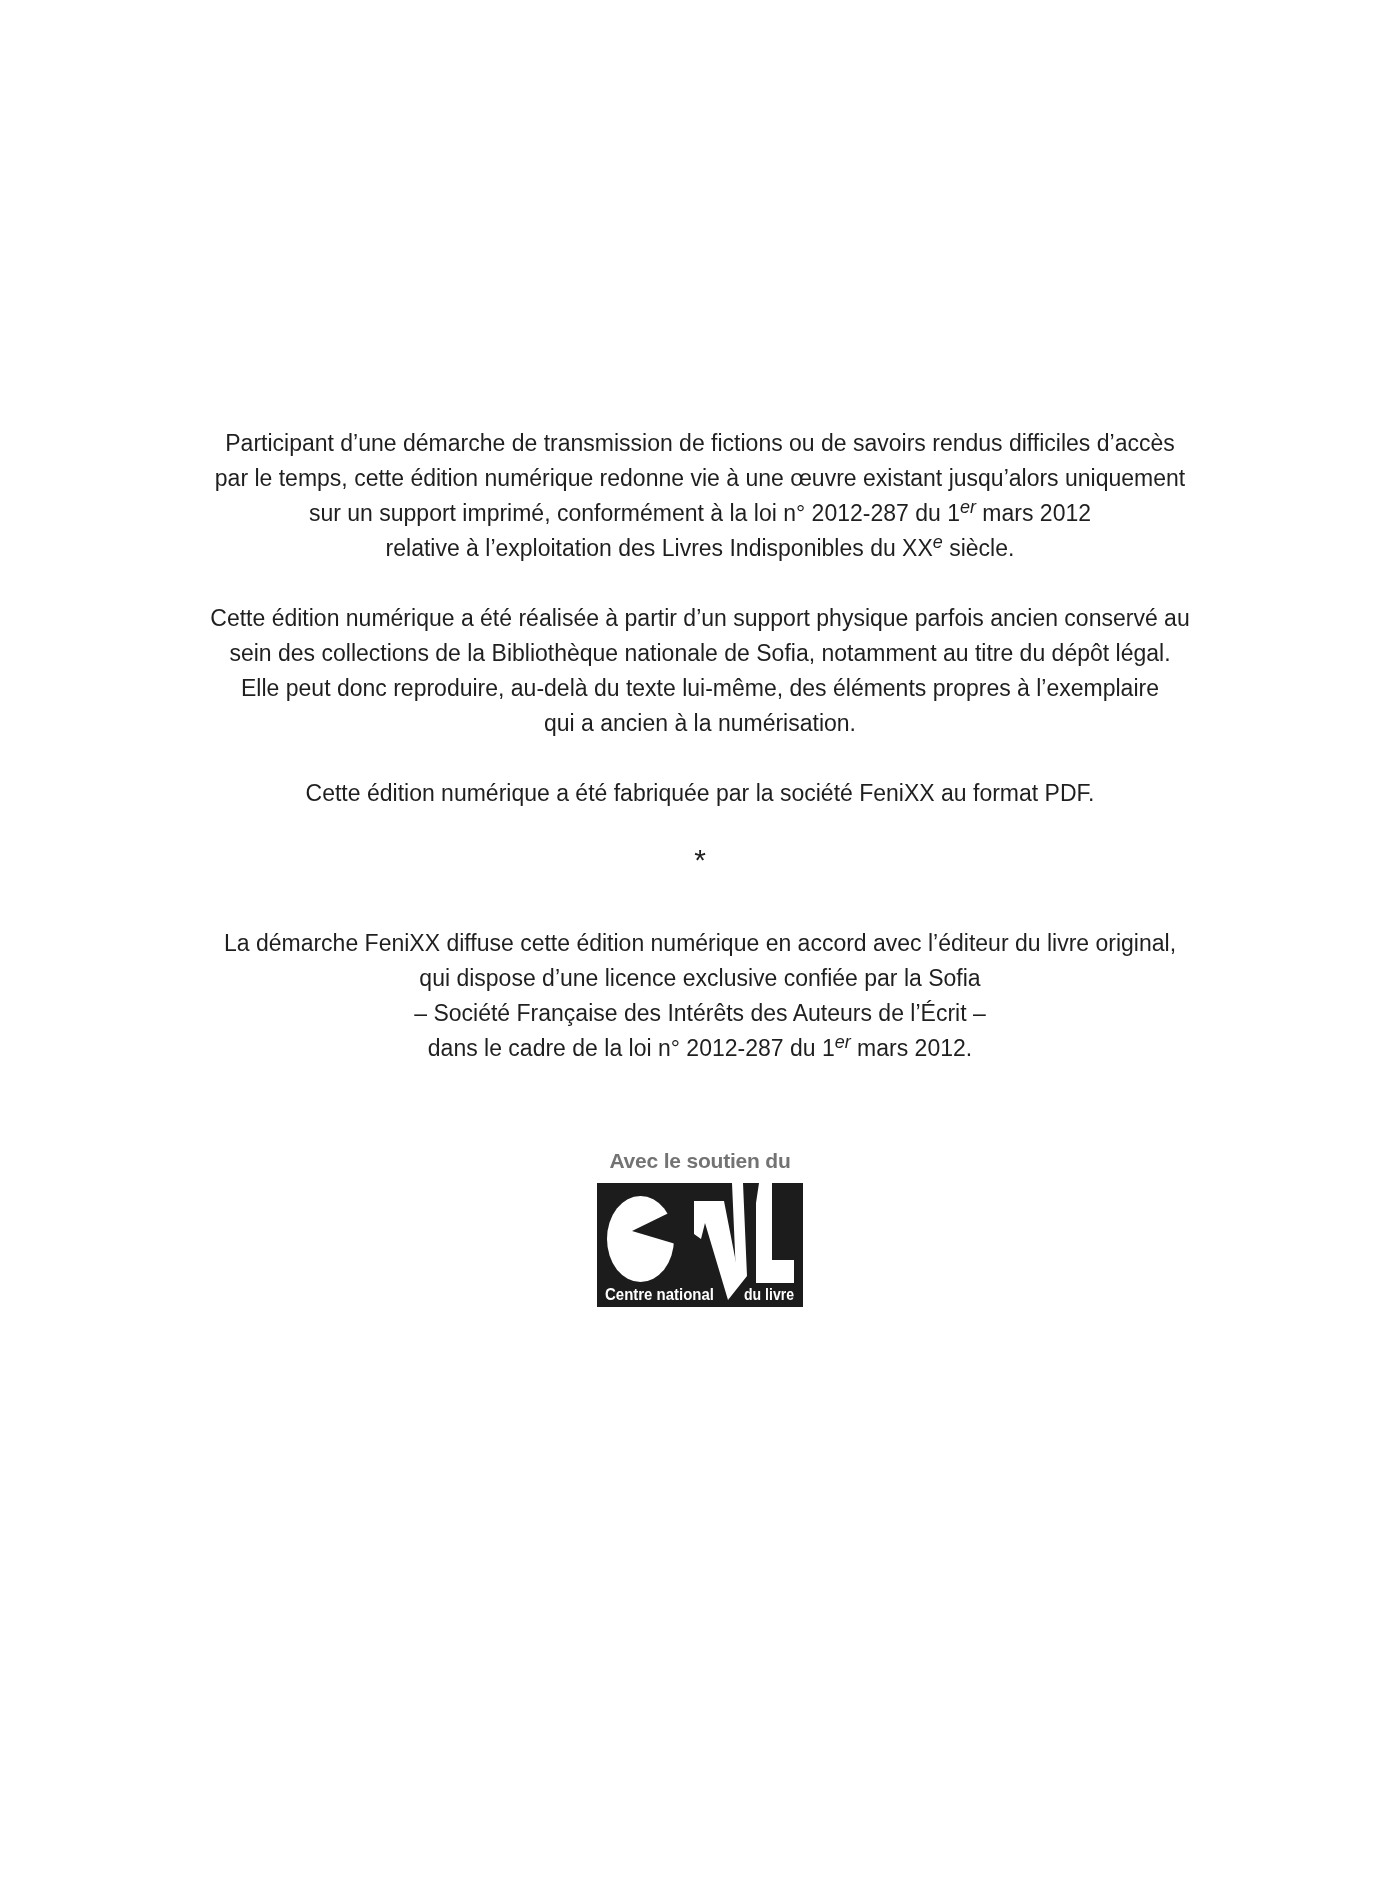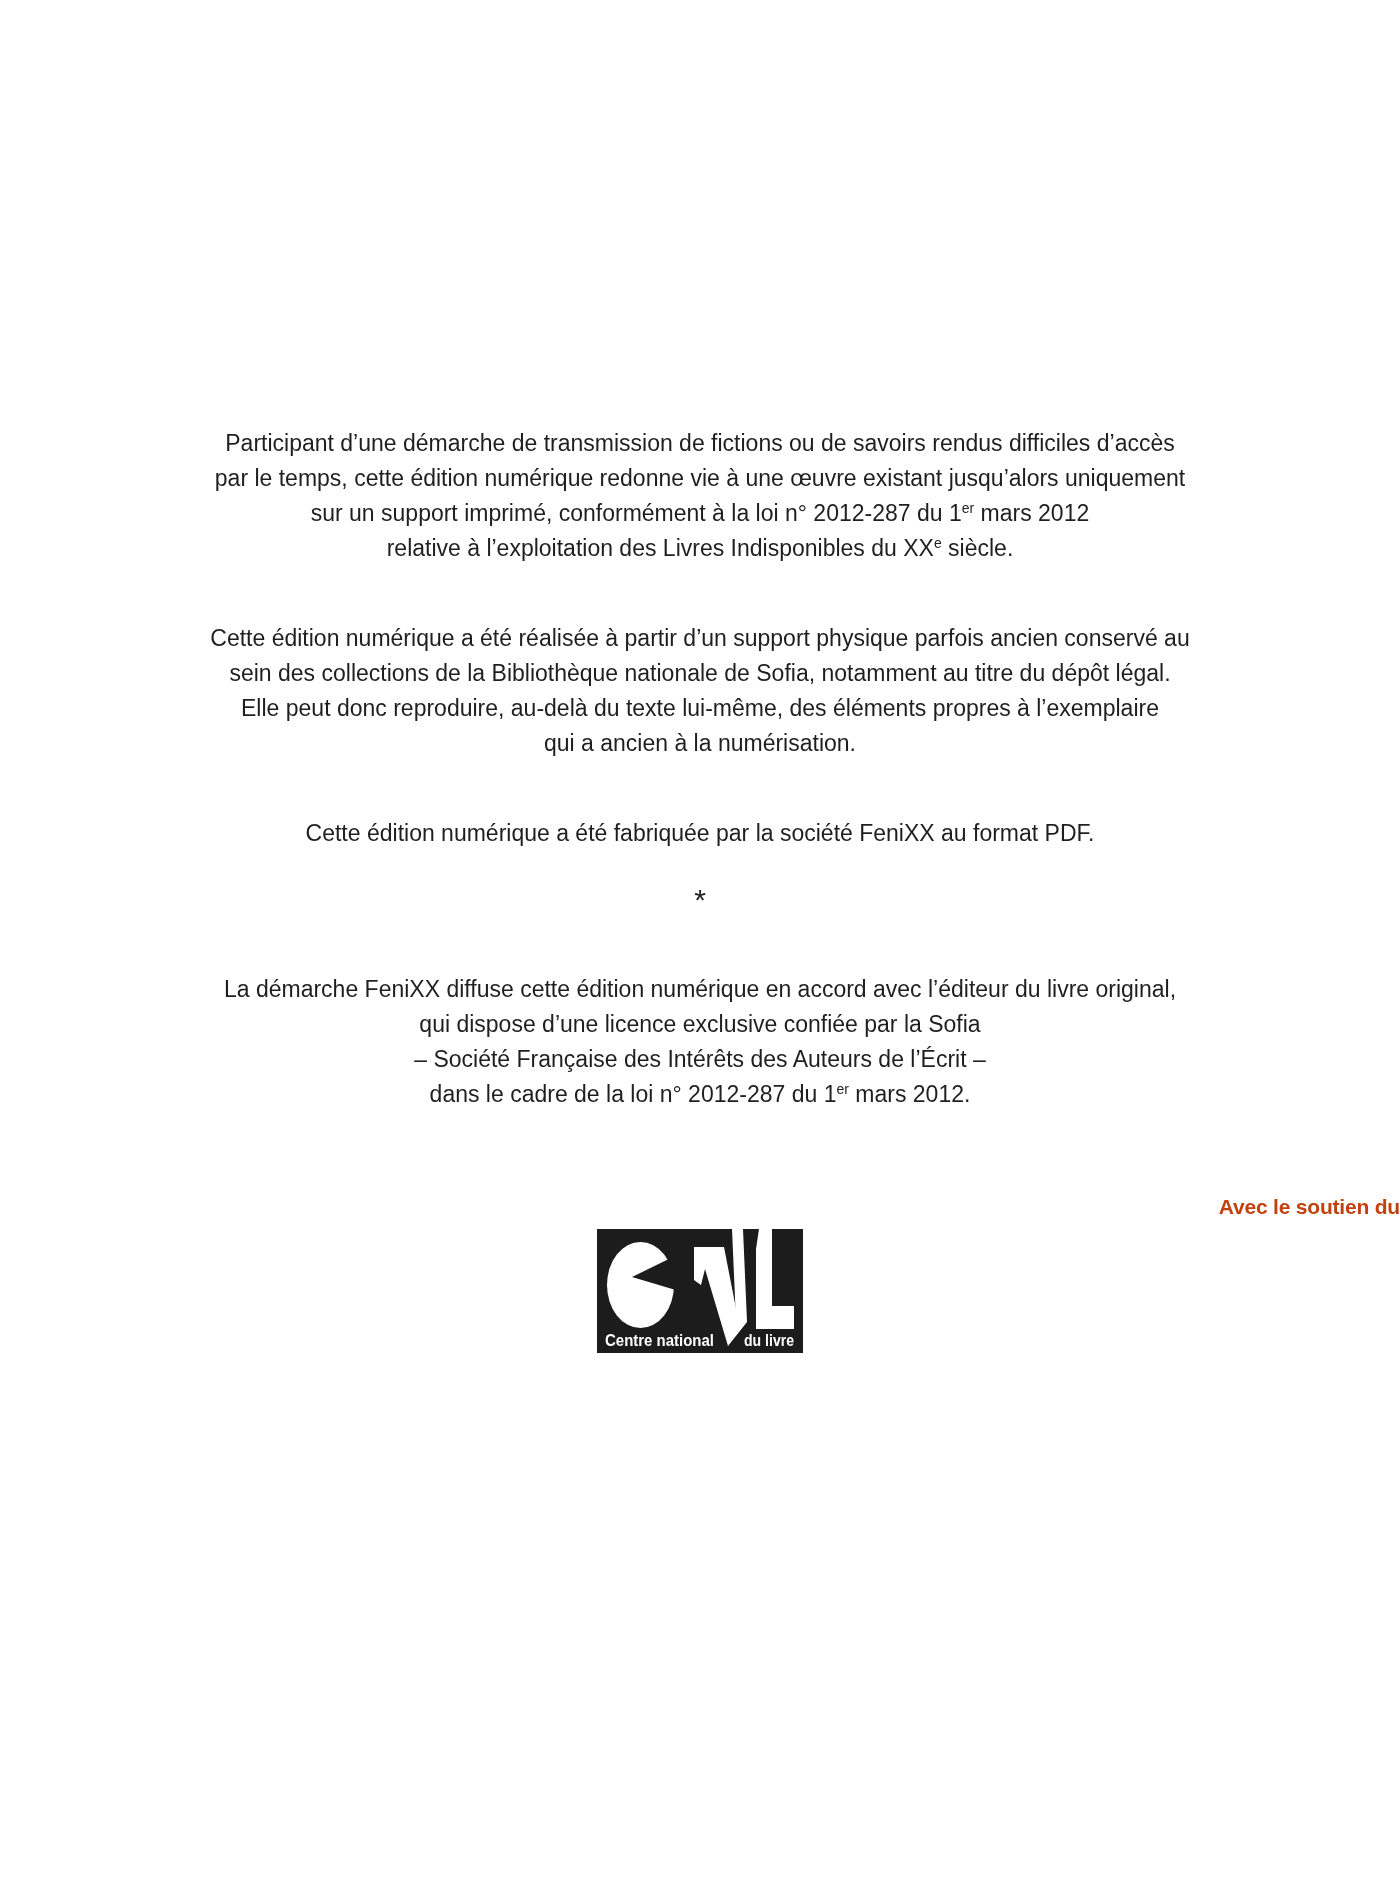--- a/index.html
+++ b/index.html
@@ -13,38 +13,38 @@
     font-family: "Liberation Sans", "DejaVu Sans", sans-serif;
   }
   .text-block {
     padding-top: 426px;
     text-align: center;
     color: #1f1f1f;
     font-size: 23px;
     line-height: 35px;
   }
   .para { margin: 0; }
-  .para + .para { margin-top: 55px; }
+  .para + .para { margin-top: 35px; }
   .para .line { display: block; white-space: nowrap; }
   .para.sep { margin-top: 31px; margin-bottom: 49px; font-size: 30px; }
   .sup {
-    font-size: 14px;
+    font-size: 18px;
     line-height: 0;
     vertical-align: baseline;
     position: relative;
     top: -8px;
+    font-style: italic;
   }
   .logo-block { margin-top: 82px; text-align: center; }
   .lead-in {
     font-size: 21px;
     line-height: 26px;
     font-weight: bold;
     letter-spacing: -0.2px;
-    color: #c2410c;
-    text-align: right;
+    color: #737373;
   }
   .cnl-svg { display: inline-block; margin-top: 9px; }
   .cnl-caption {
     font-family: "Liberation Sans", "DejaVu Sans", sans-serif;
     font-weight: bold;
   }
 </style>
 </head>
 <body>
 

